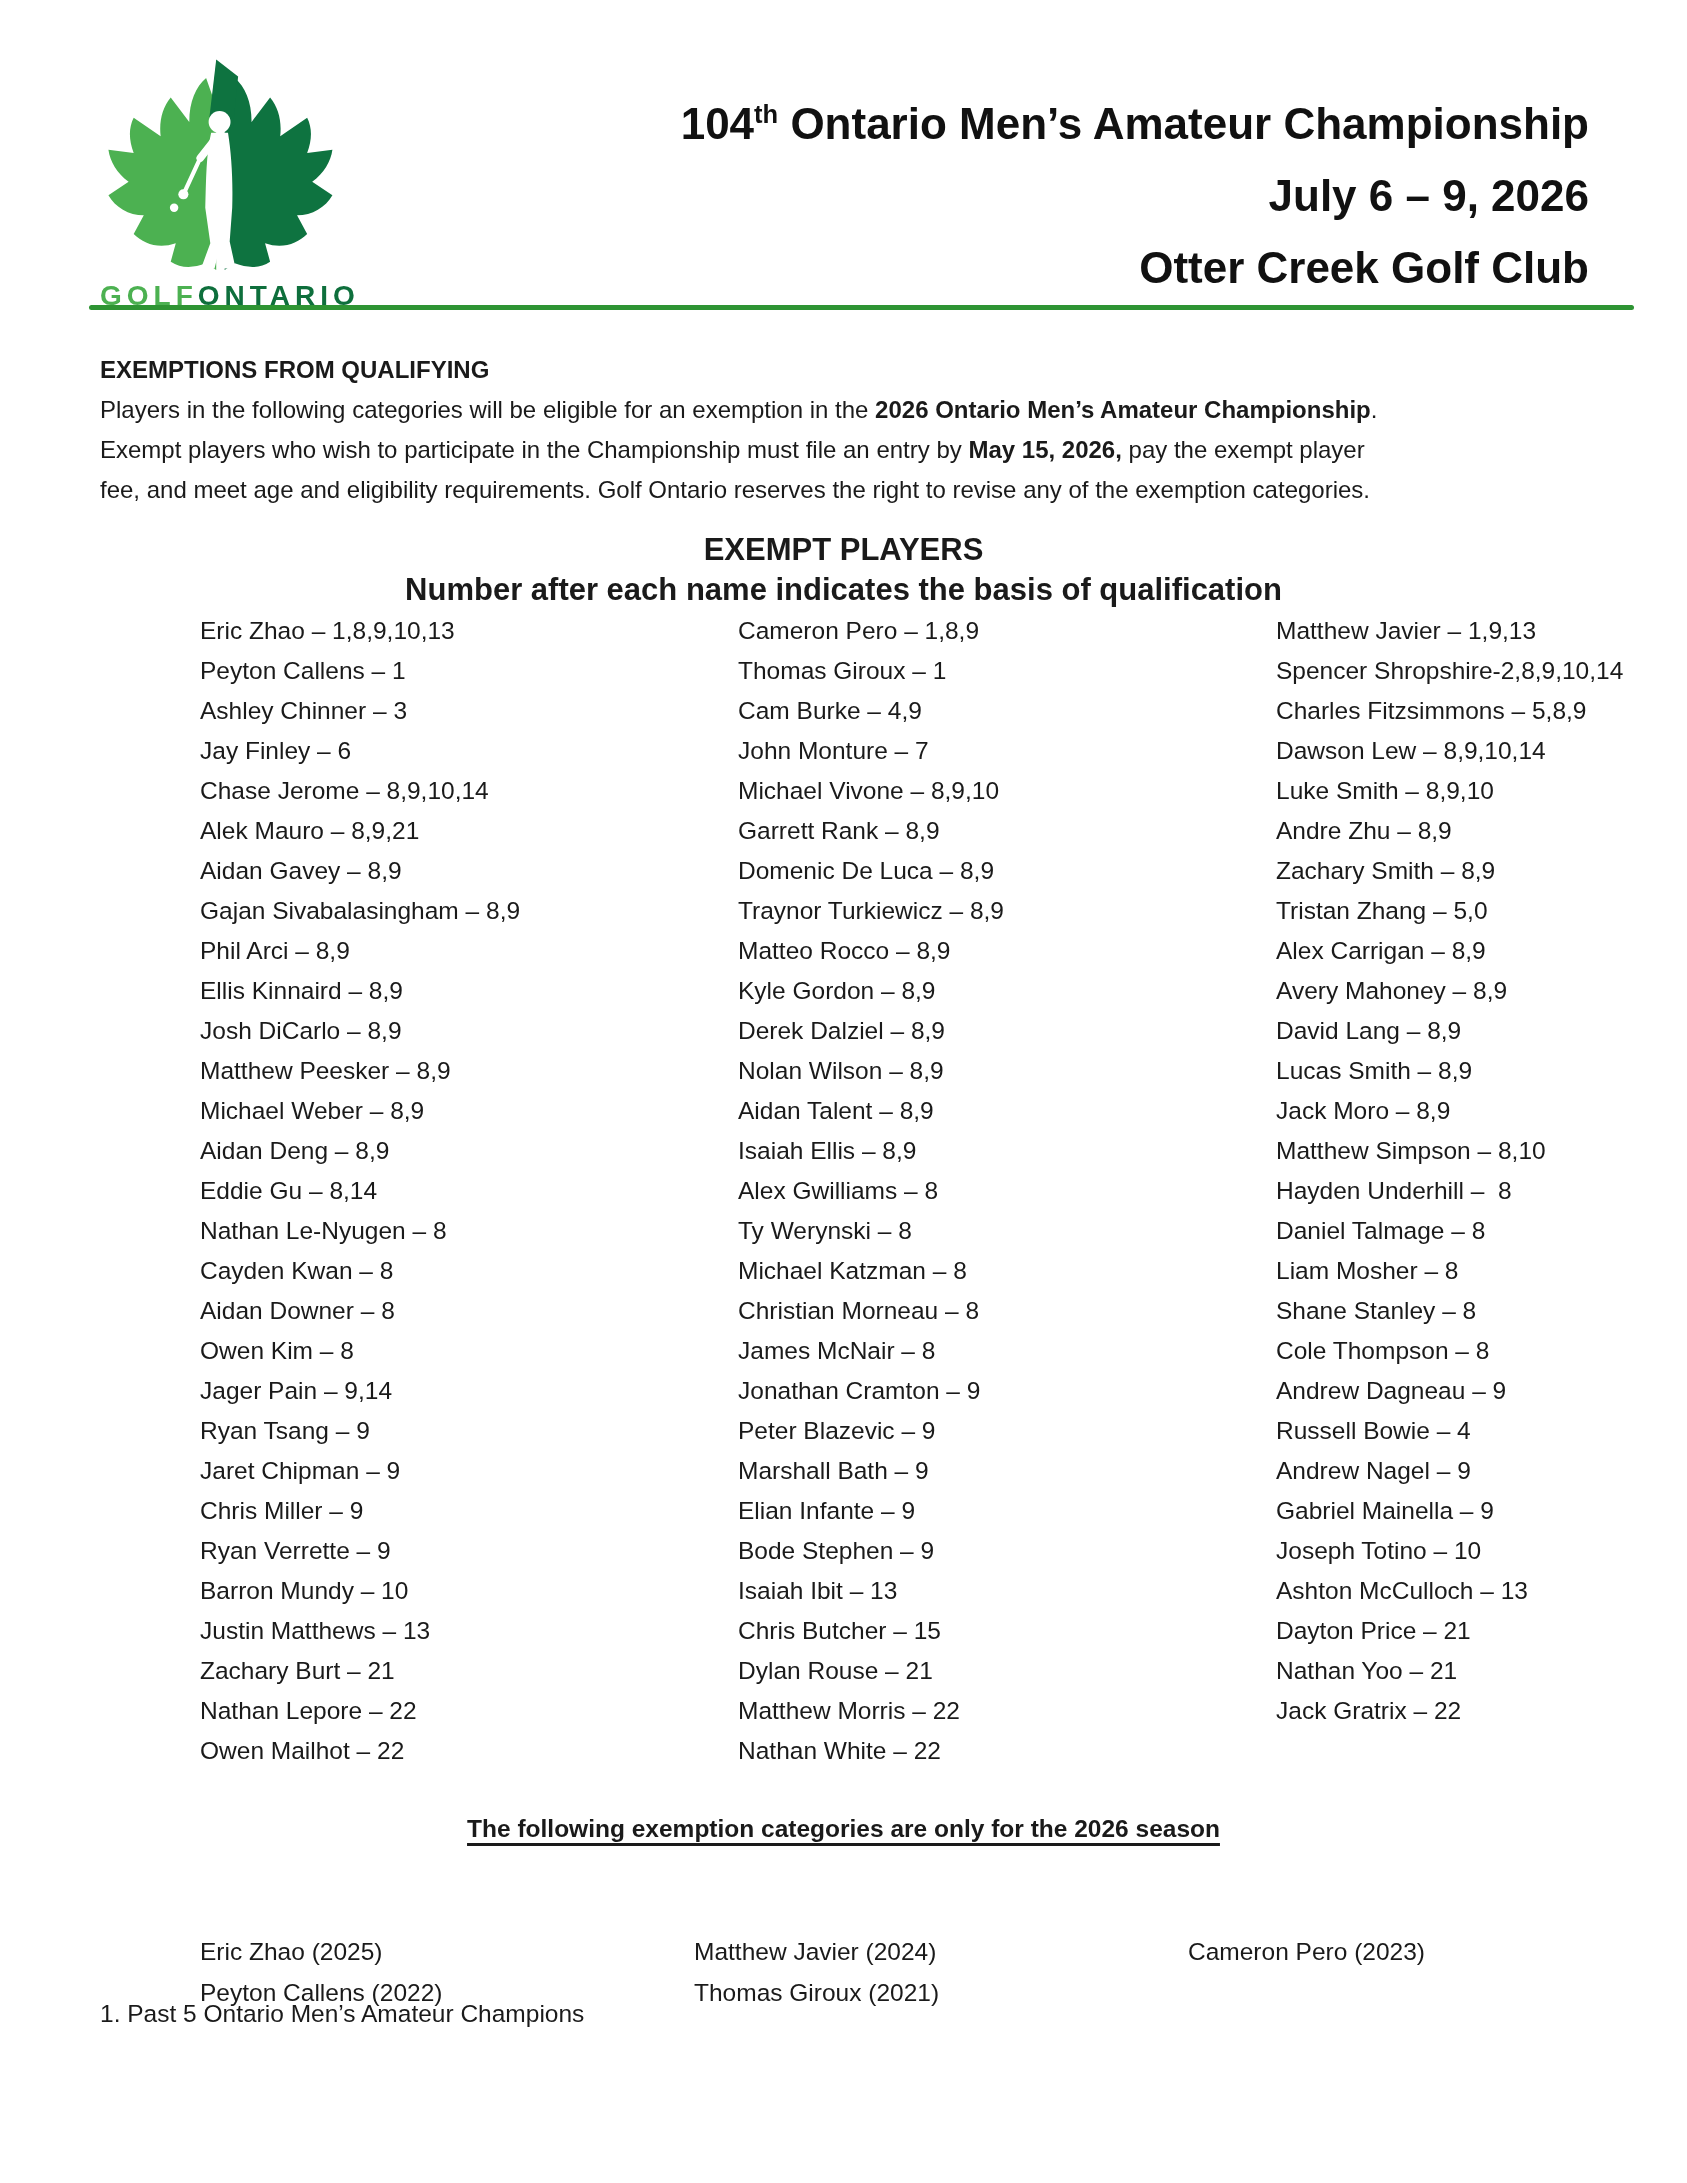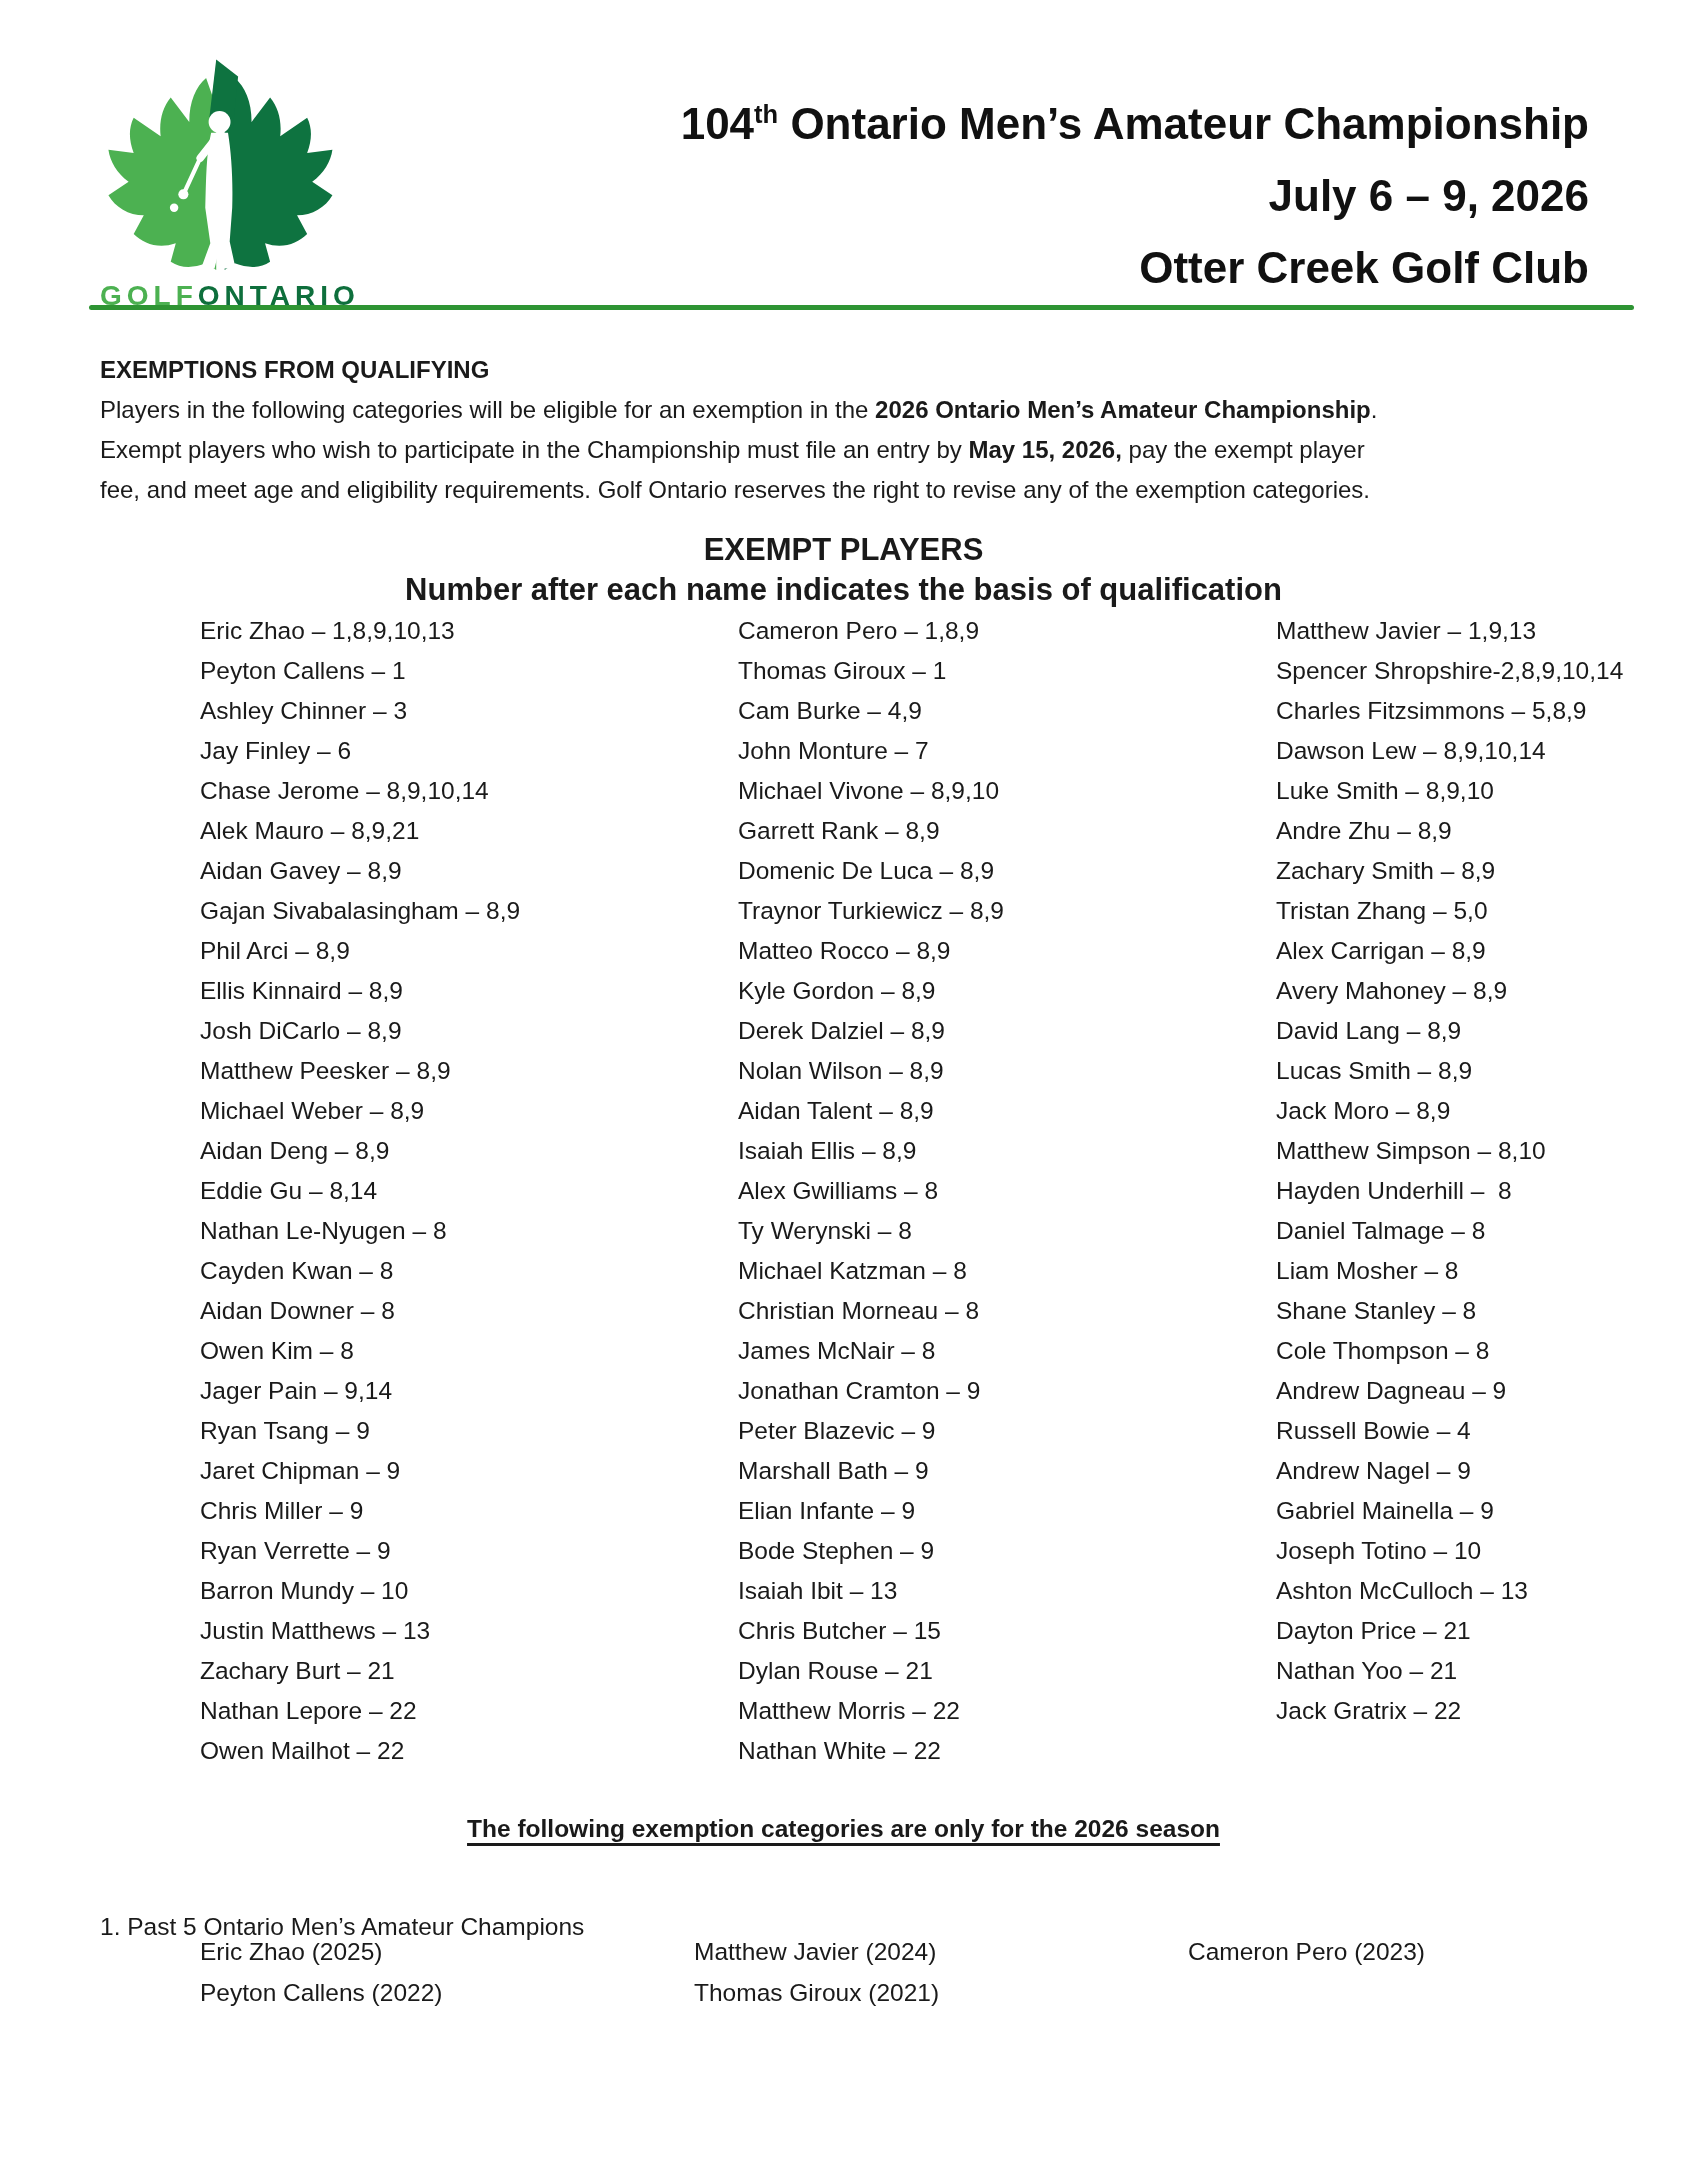--- a/index.html
+++ b/index.html
@@ -54,21 +54,21 @@
   .season-heading{
     position:absolute;left:0;right:0;top:1809px;
     text-align:center;font-size:24.5px;font-weight:bold;line-height:40px;
   }
   .season-heading span{
     text-decoration:underline;
     text-decoration-thickness:2.5px;
     text-underline-offset:5.9px;
   }
   .category-line{
-    position:absolute;left:100px;top:1907px;
+    position:absolute;left:100px;top:1994px;
     font-size:24.5px;line-height:40px;text-align:center;
   }
   .champions{
     position:absolute;left:200px;top:1932px;
     display:grid;grid-template-columns:494px 494px 472px;row-gap:1px;
     font-size:24.5px;line-height:40px;
   }
 </style>
 </head>
 <body>

